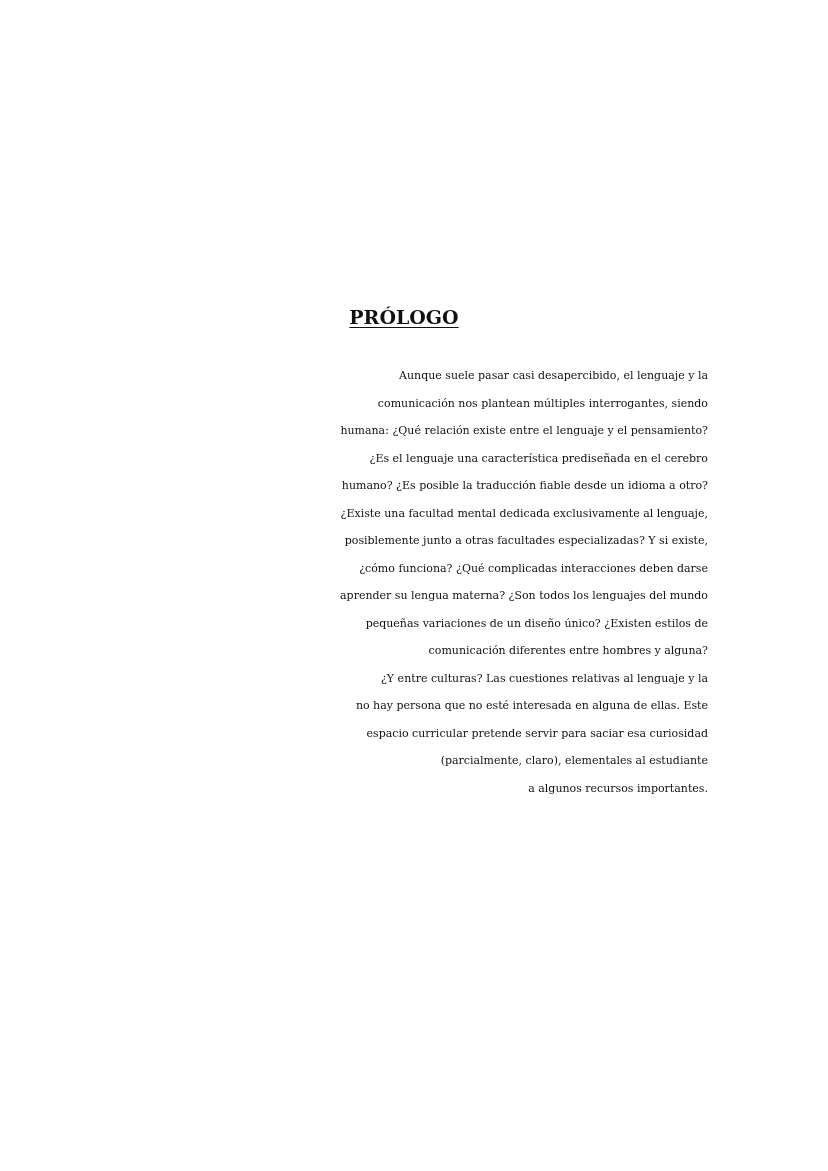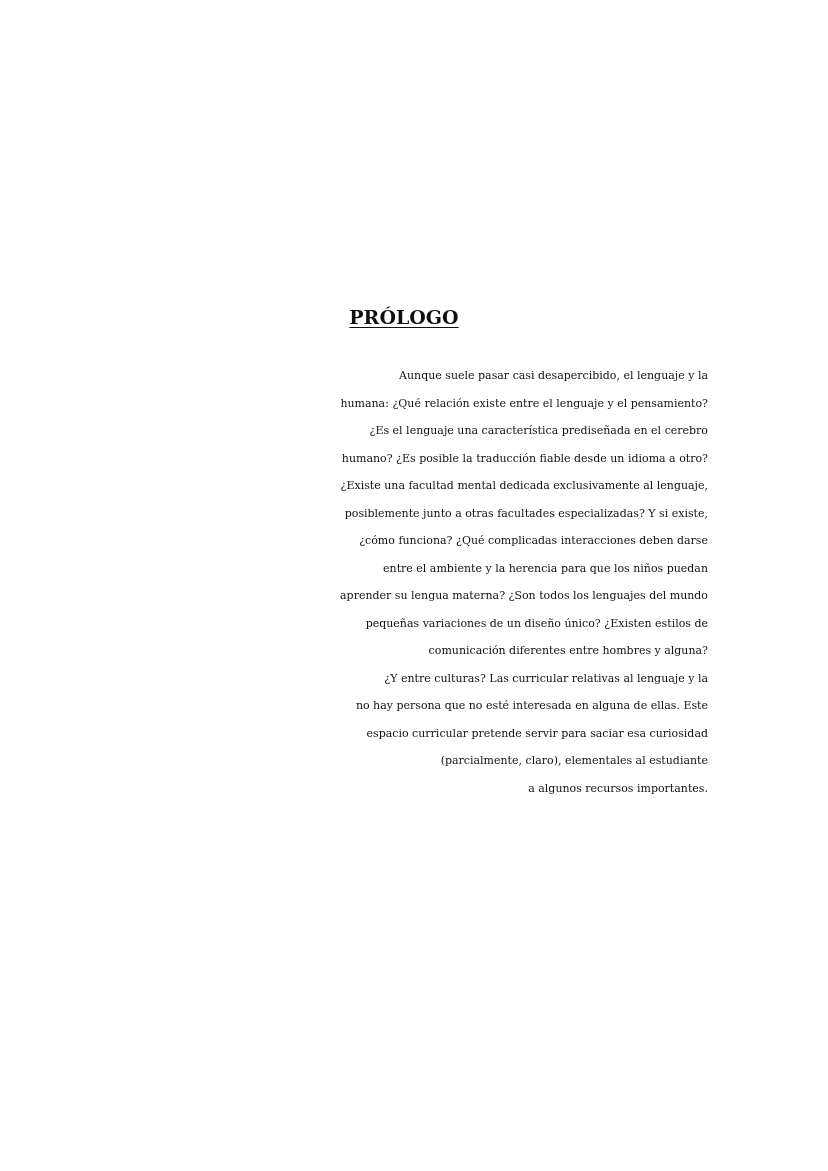--- a/index.html
+++ b/index.html
@@ -16,29 +16,29 @@
   }
   .line { display:block; white-space:nowrap; }
 </style>
 </head>
 <body>
 
 <div class="page">
   <div class="title">PRÓLOGO</div>
   <div class="body">
     <span class="line">Aunque suele pasar casi desapercibido, el lenguaje y la</span>
+    <span class="line">comunicación nos plantean múltiples interrogantes, siendo</span>
     <span class="line">humana: ¿Qué relación existe entre el lenguaje y el pensamiento?</span>
     <span class="line">¿Es el lenguaje una característica prediseñada en el cerebro</span>
     <span class="line">humano? ¿Es posible la traducción fiable desde un idioma a otro?</span>
     <span class="line">¿Existe una facultad mental dedicada exclusivamente al lenguaje,</span>
     <span class="line">posiblemente junto a otras facultades especializadas? Y si existe,</span>
     <span class="line">¿cómo funciona? ¿Qué complicadas interacciones deben darse</span>
-    <span class="line">entre el ambiente y la herencia para que los niños puedan</span>
     <span class="line">aprender su lengua materna? ¿Son todos los lenguajes del mundo</span>
     <span class="line">pequeñas variaciones de un diseño único? ¿Existen estilos de</span>
     <span class="line">comunicación diferentes entre hombres y alguna?</span>
-    <span class="line">¿Y entre culturas? Las curricular relativas al lenguaje y la</span>
+    <span class="line">¿Y entre culturas? Las cuestiones relativas al lenguaje y la</span>
     <span class="line">no hay persona que no esté interesada en alguna de ellas. Este</span>
     <span class="line">espacio curricular pretende servir para saciar esa curiosidad</span>
     <span class="line">(parcialmente, claro), elementales al estudiante</span>
     <span class="line">a algunos recursos importantes.</span>
   </div>
 </div>
 
 </body></html>

